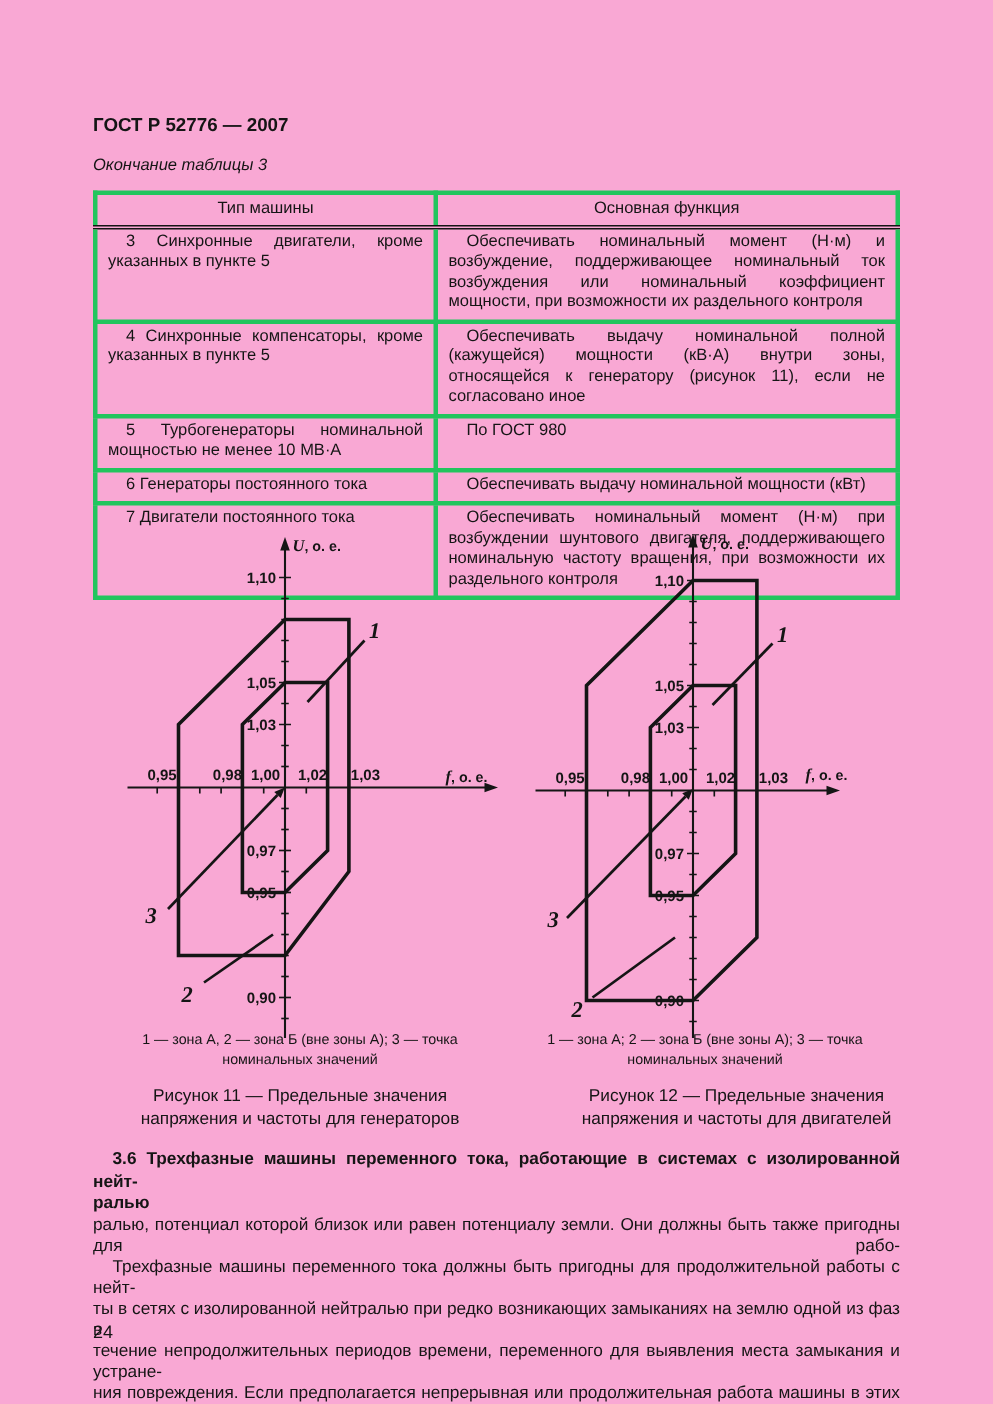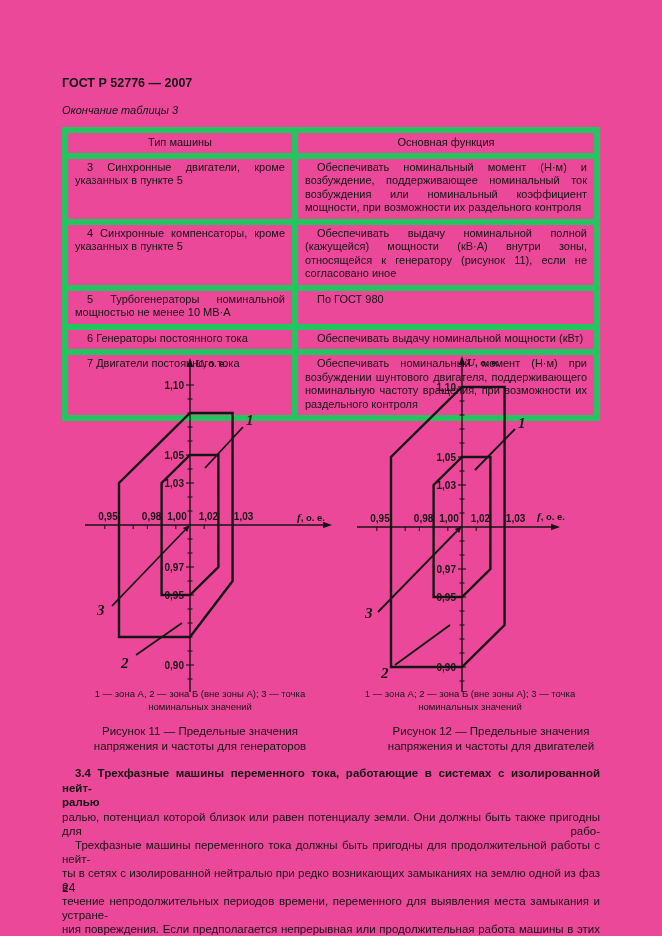--- a/index.html
+++ b/index.html
@@ -1,22 +1,22 @@
 <!DOCTYPE html>
 <html><head>
 <meta charset="utf-8">
 <style>
   html,body{margin:0;padding:0;background:#888;}
-  .page{position:relative;width:662px;height:936px;background:#ec4899;
+  .page{position:relative;width:662px;height:936px;background:#f9a8d4;
         font-family:"Liberation Sans",sans-serif;color:#151515;overflow:hidden;}
   .doc-header{position:absolute;left:62px;top:76px;font-size:12.5px;font-weight:bold;}
   .table-cont{position:absolute;left:62px;top:104px;font-size:11px;font-style:italic;}
   .gtable{position:absolute;left:62px;top:127px;width:538px;border-collapse:collapse;
           border:1.5px solid #151515;table-layout:fixed;}
-  .gtable th,.gtable td{border:6px solid #22c55e;vertical-align:top;
+  .gtable th,.gtable td{border:3px solid #22c55e;vertical-align:top;
           font-size:11px;line-height:13.5px;padding:2px 7px 4px 7px;}
   .gtable th{font-weight:normal;text-align:center;padding:3px 4px;border-bottom:3px double #151515;}
   .gtable th:first-child{width:216px;}
   .gtable td{text-align:justify;text-indent:12px;}
   svg.fig{position:absolute;}
   .fig-note{position:absolute;top:688px;width:240px;text-align:center;
             font-size:9.5px;line-height:12.5px;}
   .fig-cap{position:absolute;top:724px;width:240px;text-align:center;
            font-size:11.5px;line-height:15px;}
   .pos-l{left:80px;} .pos-r{left:350px;}
@@ -188,21 +188,21 @@
       <polygon points="116.88749380441283,175.9887721752223 114.14766906776187,183.0946402018912 109.85233093223813,178.9053597981088" fill="#151515"></polygon>
       <text x="20" y="268" class="co-label">3</text>
     </svg>
 
   <div class="fig-note pos-l">1 — зона А, 2 — зона Б (вне зоны А); 3 — точка номинальных значений</div>
   <div class="fig-note pos-r">1 — зона А; 2 — зона Б (вне зоны А); 3 — точка номинальных значений</div>
   <div class="fig-cap cap-l">Рисунок 11 — Предельные значения напряжения и частоты для генераторов</div>
   <div class="fig-cap cap-r">Рисунок 12 — Предельные значения напряжения и частоты для двигателей</div>
 
   <div class="sec">
-    <div class="h jline ind">3.4 Трехфазные машины переменного тока, работающие в системах с изолированной нейт-</div>
+    <div class="h jline ind">3.6 Трехфазные машины переменного тока, работающие в системах с изолированной нейт-</div>
     <div class="h">ралью</div>
     <div class="b jline">ралью, потенциал которой близок или равен потенциалу земли. Они должны быть также пригодны для рабо-</div>
     <div class="b jline ind">Трехфазные машины переменного тока должны быть пригодны для продолжительной работы с нейт-</div>
     <div class="b jline">ты в сетях с изолированной нейтралью при редко возникающих замыканиях на землю одной из фаз в</div>
     <div class="b jline">течение непродолжительных периодов времени, переменного для выявления места замыкания и устране-</div>
     <div class="b jline">ния повреждения.  Если предполагается непрерывная или продолжительная работа машины в этих услови-</div>
   </div>
 
   <div class="page-num">24</div>
 </div>

